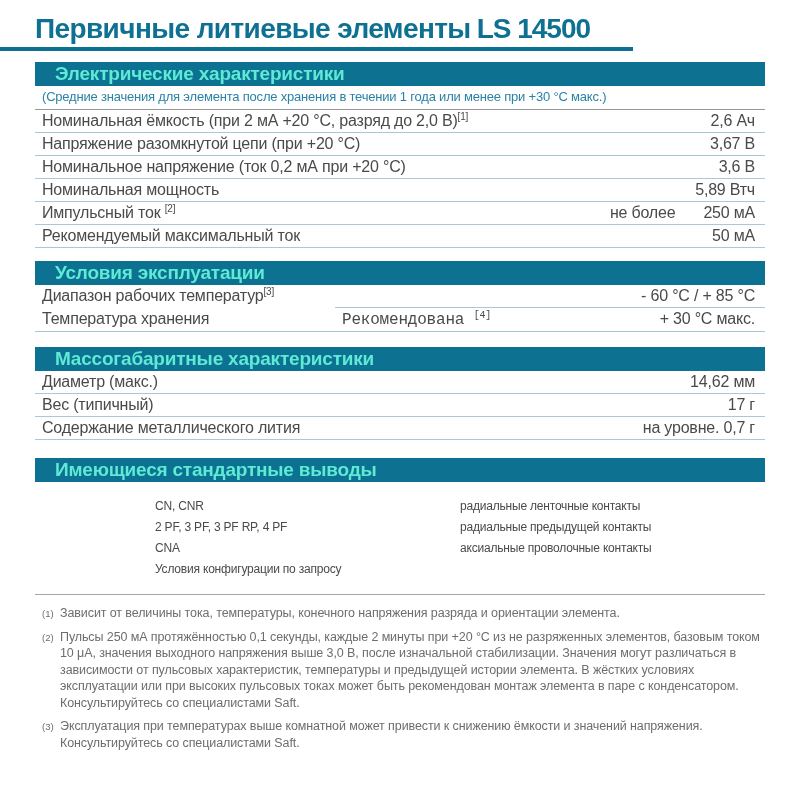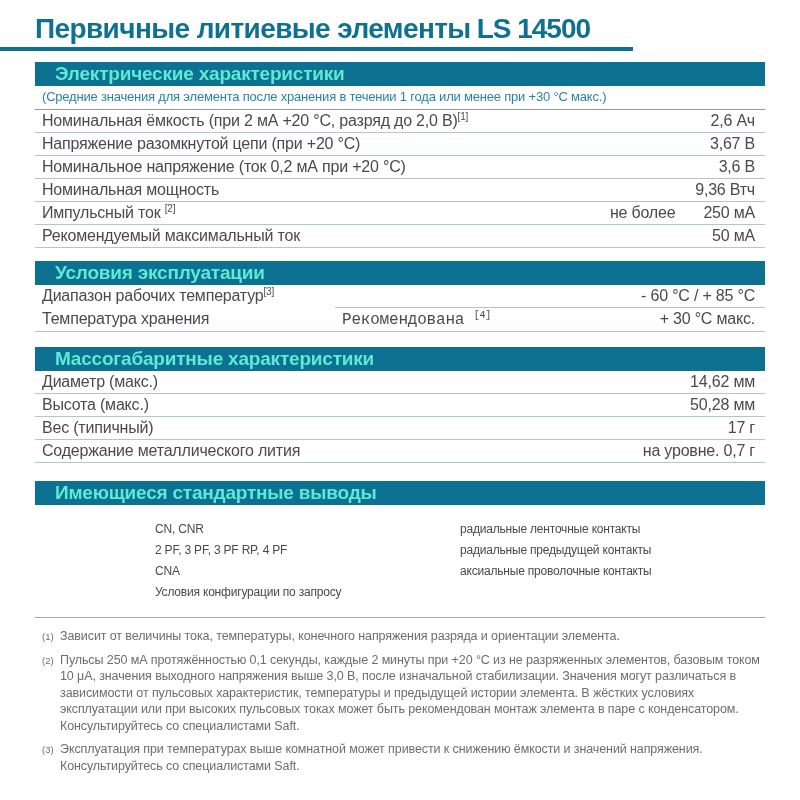--- a/index.html
+++ b/index.html
@@ -104,21 +104,21 @@
       <span class="value">3,67 В</span>
     </div>
     <div class="t-row">
       <span class="label"><span>Номинальное напряжение (ток 0,2 мА при +20 °C)</span><sup></sup></span>
       <span class="qual-push"></span>
       <span class="value">3,6 В</span>
     </div>
     <div class="t-row">
       <span class="label"><span>Номинальная мощность</span><sup></sup></span>
       <span class="qual-push"></span>
-      <span class="value">9,36 Втч</span>
+      <span class="value">5,89 Втч</span>
     </div>
     <div class="t-row">
       <span class="label"><span>Импульсный ток</span> <sup>[2]</sup></span>
       <span class="qual-push">не более</span>
       <span class="value">250 мА</span>
     </div>
     <div class="t-row">
       <span class="label"><span>Рекомендуемый максимальный ток</span><sup></sup></span>
       <span class="qual-push"></span>
       <span class="value">50 мА</span>
@@ -137,24 +137,20 @@
       <span class="qual-mid"><span>Рекомендована</span> <sup>[4]</sup></span>
       <span class="value">+ 30 °C макс.</span>
     </div>
   </div>
 
   <div class="bar bar-physical">Массогабаритные характеристики</div>
   <div class="tbl-physical">
     <div class="t-row">
       <span class="label">Диаметр (макс.)</span>
       <span class="value">14,62 мм</span>
-    </div>
-    <div class="t-row">
-      <span class="label">Высота (макс.)</span>
-      <span class="value">50,28 мм</span>
     </div>
     <div class="t-row">
       <span class="label">Вес (типичный)</span>
       <span class="value">17 г</span>
     </div>
     <div class="t-row">
       <span class="label">Содержание металлического лития</span>
       <span class="value">на уровне. 0,7 г</span>
     </div>
   </div>

